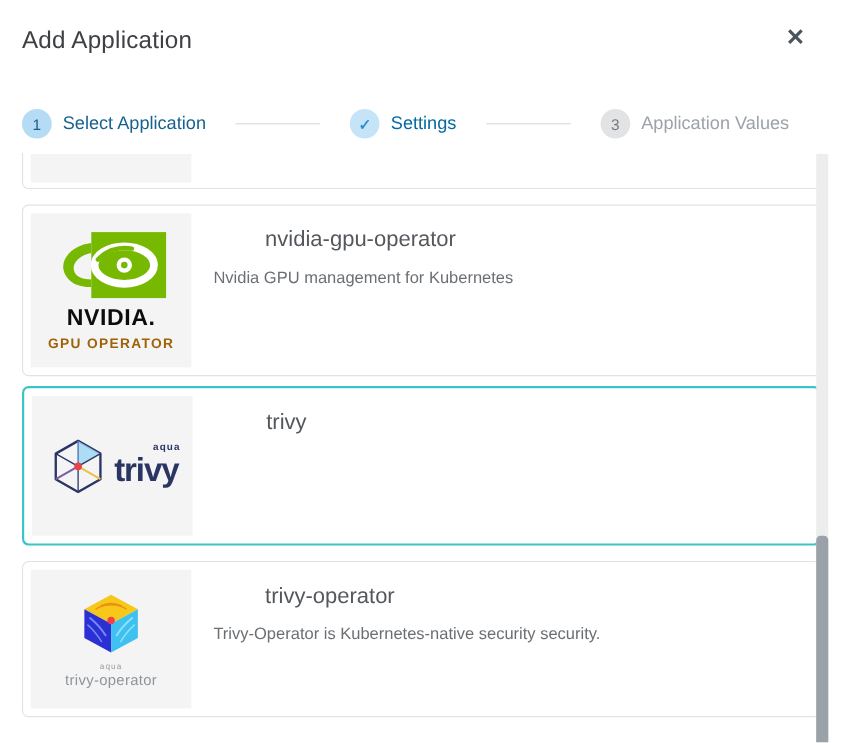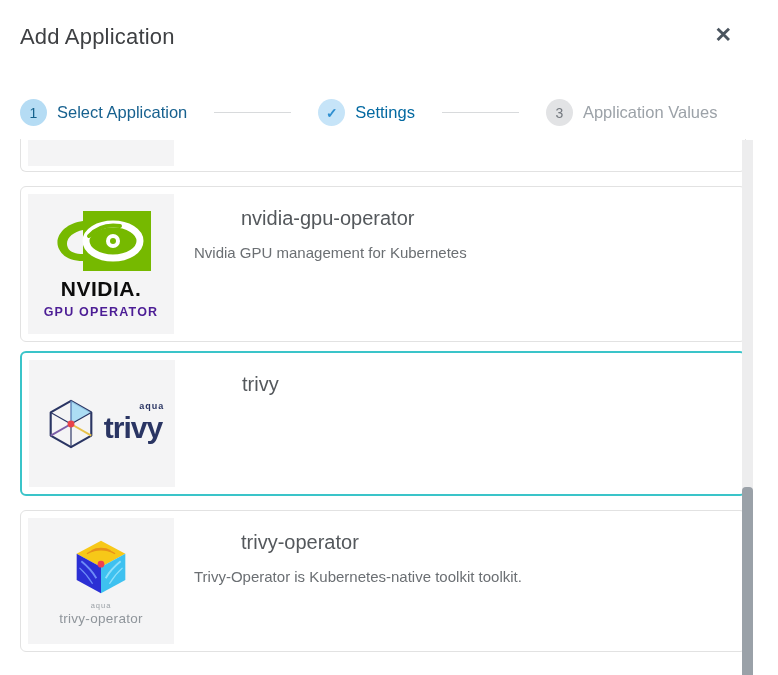--- a/index.html
+++ b/index.html
@@ -33,21 +33,21 @@
   .card.trivy{top:351px;height:145px;}
   .card.operator{top:510px;height:142px;}
 
   .logo-box{width:146px;flex:0 0 146px;background:#f4f4f5;display:flex;flex-direction:column;align-items:center;justify-content:center;}
   .card-text{padding:13px 0 0 20px;min-width:0;}
   .card-title{font-size:20px;color:#54585c;margin-bottom:13px;margin-left:47px;}
   .card-desc{font-size:15px;color:#6b6f73;line-height:1.38;max-width:515px;text-align:center;}
 
   
   .nv-word{font-size:21px;font-weight:700;color:#0c0c0c;letter-spacing:.5px;margin-top:2px;}
-  .nv-sub{font-size:12.5px;font-weight:700;color:#4c1d95;letter-spacing:1.2px;margin-top:4px;}
+  .nv-sub{font-size:12.5px;font-weight:700;color:#a16207;letter-spacing:1.2px;margin-top:4px;}
 
   
   .trivy-row{display:flex;align-items:center;gap:4px;}
   .trivy-wordmark{position:relative;font-size:30px;font-weight:700;color:#2a3563;letter-spacing:-1px;padding-top:8px;}
   .trivy-aqua{position:absolute;top:-2px;right:-2px;font-size:9px;font-weight:700;letter-spacing:1px;color:#2a3563;}
 
   
   .op-aqua{font-size:7.5px;color:#9aa0a6;letter-spacing:1px;margin-top:6px;}
   .op-word{font-size:13.5px;color:#8f959b;margin-top:1px;letter-spacing:.3px;}
 
@@ -140,21 +140,21 @@
         <polygon points="61,18 35,32 35,60 61,46" fill="#3ec1f0"></polygon>
         <path d="M56 26 Q46 34 40 44" fill="none" stroke="#8fe0fa" stroke-width="2"></path>
         <path d="M58 33 Q50 40 44 50" fill="none" stroke="#8fe0fa" stroke-width="1.4"></path>
         <circle cx="35" cy="29" r="3.6" fill="#ef4050"></circle>
       </svg>
       <div class="op-aqua">aqua</div>
       <div class="op-word">trivy-operator</div>
     </div>
     <div class="card-text">
       <div class="card-title">trivy-operator</div>
-      <div class="card-desc">Trivy-Operator is Kubernetes-native toolkit toolkit.</div>
+      <div class="card-desc">Trivy-Operator is Kubernetes-native security security.</div>
     </div>
   </div>
 
   <div class="scroll-track">
     <div class="scroll-thumb"></div>
   </div>
 
 </div>
 
 </body></html>

